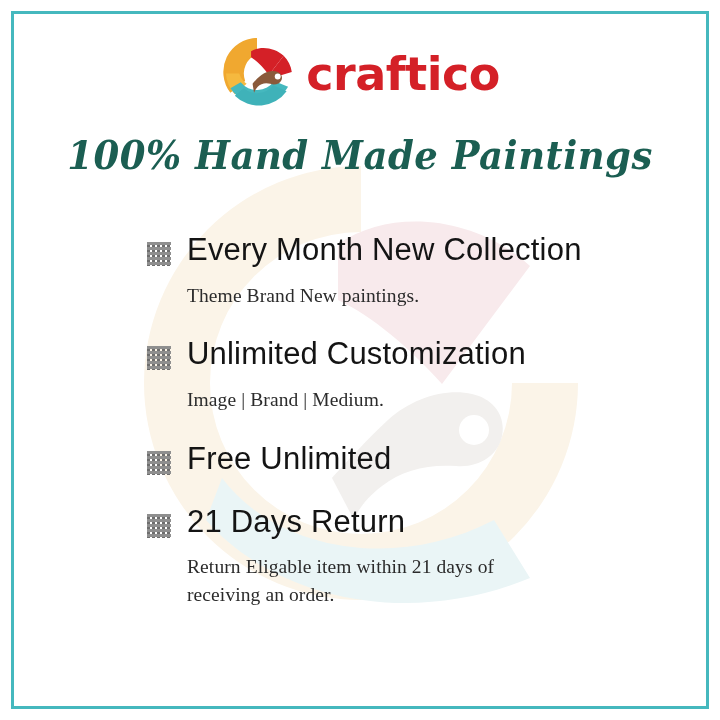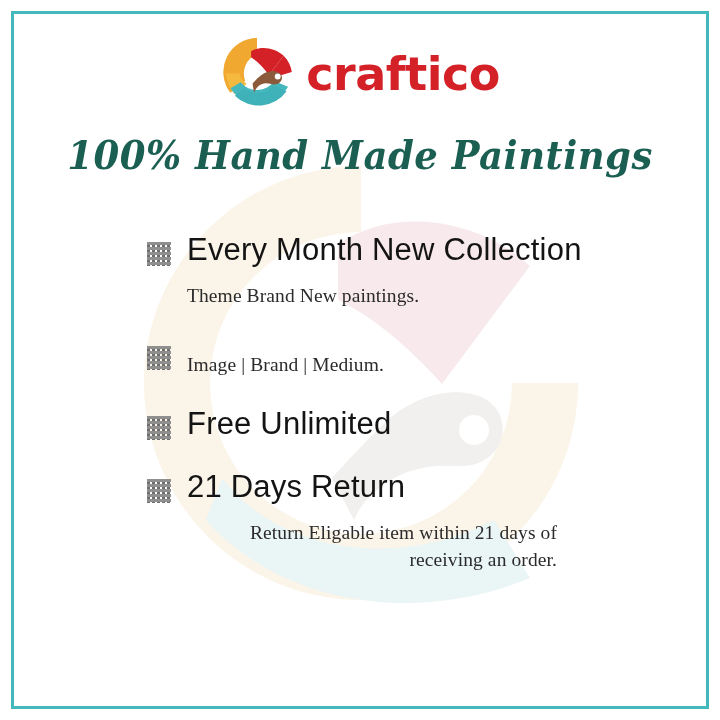--- a/index.html
+++ b/index.html
@@ -231,20 +231,21 @@
           <g fill="#8f8f8f">
             <rect x="1" y="1" width="24" height="3"></rect>
             <rect x="1" y="6" width="24" height="3"></rect>
             <rect x="1" y="11" width="24" height="3"></rect>
             <rect x="1" y="16" width="24" height="3"></rect>
             <rect x="1" y="21" width="24" height="3"></rect>
           </g>
         </svg>
       </span>
       <span class="feature-text">
+        <div class="feature-title">Unlimited Customization</div>
         <div class="feature-sub">Image | Brand | Medium.</div>
       </span>
     </div>
 
     <div class="feature">
       <span class="bullet">
         <svg viewBox="0 0 26 26" xmlns="http://www.w3.org/2000/svg">
           <g fill="#6e6e6e">
             <rect x="1" y="1" width="3" height="24"></rect>
             <rect x="6" y="1" width="3" height="24"></rect>
@@ -280,19 +281,19 @@
             <rect x="1" y="1" width="24" height="3"></rect>
             <rect x="1" y="6" width="24" height="3"></rect>
             <rect x="1" y="11" width="24" height="3"></rect>
             <rect x="1" y="16" width="24" height="3"></rect>
             <rect x="1" y="21" width="24" height="3"></rect>
           </g>
         </svg>
       </span>
       <span class="feature-text">
         <div class="feature-title">21 Days Return</div>
-        <div class="feature-sub" style="max-width:370px; white-space:normal;text-align:right;">Return Eligable item within 21 days of receiving an order.</div>
+        <div class="feature-sub" style="max-width:370px; white-space:normal;">Return Eligable item within 21 days of receiving an order.</div>
       </span>
     </div>
 
   </div>
 
 </div>
 
 </body></html>

